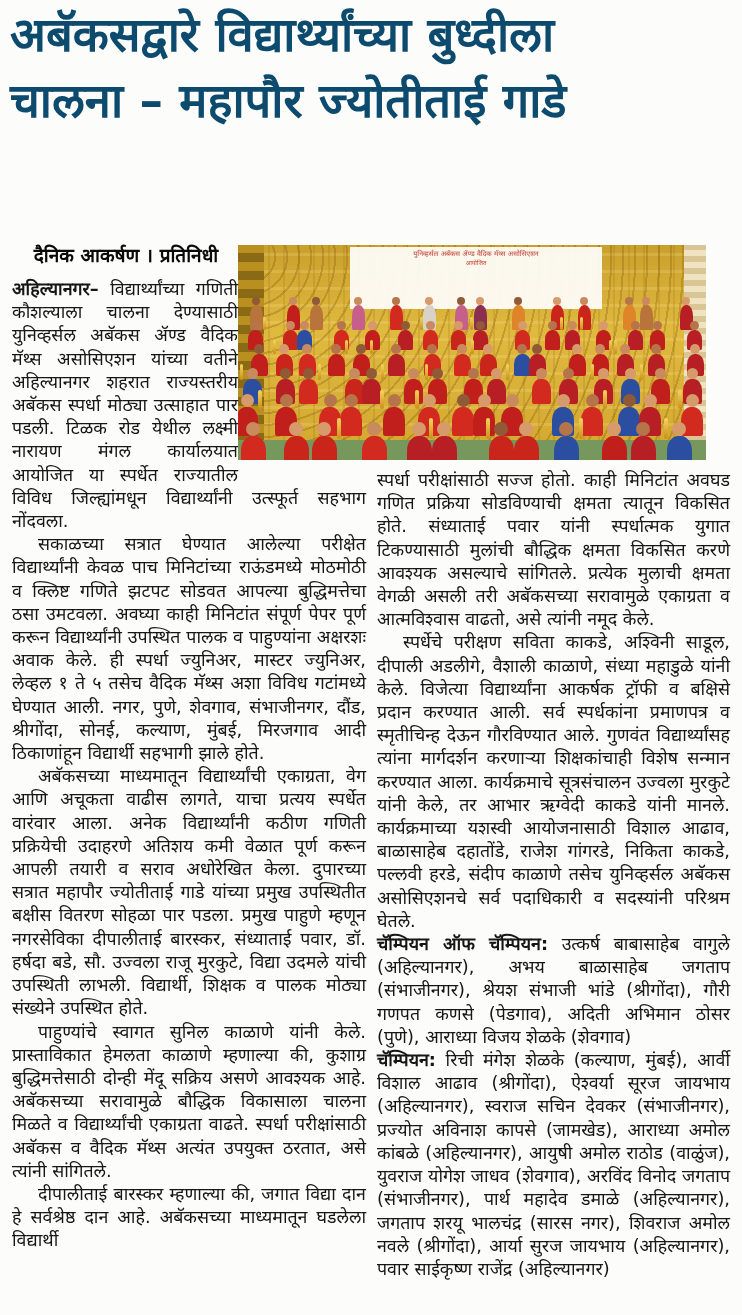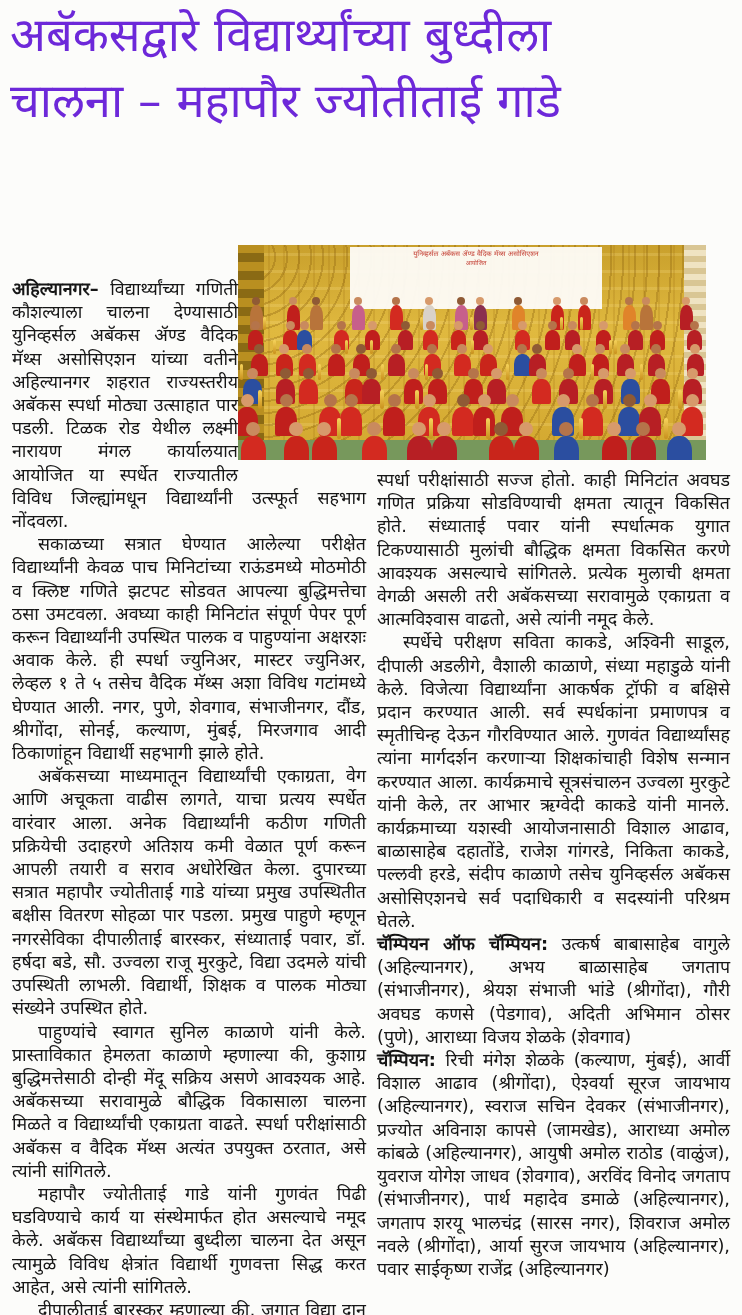--- a/index.html
+++ b/index.html
@@ -1,21 +1,21 @@
 <!DOCTYPE html>
 <html lang="mr"><head>
 <meta charset="utf-8">
 <style>
   html,body{margin:0;padding:0;background:#9a9a9a;}
   #page{position:relative;width:742px;height:1315px;margin:0 auto;background:#fcfcfa;
         font-family:"DejaVu Sans","Liberation Sans",sans-serif;color:#111;overflow:hidden;}
   .preline{white-space:pre-line;}
   
   .headline{position:absolute;left:10px;top:2px;width:726px;font-size:47px;line-height:66px;
-            font-weight:normal;color:#6d28d9;letter-spacing:0;}
+            font-weight:bold;color:#0c4a6e;letter-spacing:0;}
   
   .subhead{position:absolute;left:8px;top:156px;width:726px;height:76px;background:#c9e6f7;
            display:flex;align-items:center;justify-content:center;text-align:center;
            font-weight:bold;font-size:21.5px;line-height:34px;color:#0a0a0a;}
   
   .byline{position:absolute;left:14px;top:242px;width:224px;text-align:center;
           font-weight:bold;font-size:19px;color:#0a0a0a;}
   
   .col{font-size:17.8px;line-height:23.2px;text-align:justify;color:#161616;}
   .leftcol{position:absolute;left:12px;top:277px;width:354px;}
@@ -52,20 +52,21 @@
 </style>
 </head>
 <body>
 
 <div id="page">
 
   <h1 class="headline preline" style="margin:0;">अबॅकसद्वारे विद्यार्थ्यांच्या बुध्दीला
 चालना – महापौर ज्योतीताई गाडे</h1>
 
 
+  <div class="byline">दैनिक आकर्षण । प्रतिनिधी</div>
 
   <div class="photo">
     <div class="wall"></div>
     <div class="pillar-l"></div>
     <div class="pillar-r"></div>
     <div class="banner">
       <div class="org">युनिव्हर्सल अबॅकस ॲण्ड वैदिक मॅथ्स असोसिएशन</div>
       <div class="org2">आयोजित</div>
     </div>
     <div class="crowd" id="crowd">
@@ -448,24 +449,23 @@
       </div>
     <div class="floor"></div>
   </div>
 
   <div class="col leftcol">
     <div class="photo-spacer"></div>
     <p><b class="lead">अहिल्यानगर–</b><span> विद्यार्थ्यांच्या गणिती कौशल्याला चालना देण्यासाठी युनिव्हर्सल अबॅकस ॲण्ड वैदिक मॅथ्स असोसिएशन यांच्या वतीने अहिल्यानगर शहरात राज्यस्तरीय अबॅकस स्पर्धा मोठ्या उत्साहात पार पडली. टिळक रोड येथील लक्ष्मी नारायण मंगल कार्यालयात आयोजित या स्पर्धेत राज्यातील विविध जिल्ह्यांमधून विद्यार्थ्यांनी उत्स्फूर्त सहभाग नोंदवला.</span></p>
     <p class="ind"><span>सकाळच्या सत्रात घेण्यात आलेल्या परीक्षेत विद्यार्थ्यांनी केवळ पाच मिनिटांच्या राऊंडमध्ये मोठमोठी व क्लिष्ट गणिते झटपट सोडवत आपल्या बुद्धिमत्तेचा ठसा उमटवला. अवघ्या काही मिनिटांत संपूर्ण पेपर पूर्ण करून विद्यार्थ्यांनी उपस्थित पालक व पाहुण्यांना अक्षरशः अवाक केले. ही स्पर्धा ज्युनिअर, मास्टर ज्युनिअर, लेव्हल १ ते ५ तसेच वैदिक मॅथ्स अशा विविध गटांमध्ये घेण्यात आली. नगर, पुणे, शेवगाव, संभाजीनगर, दौंड, श्रीगोंदा, सोनई, कल्याण, मुंबई, मिरजगाव आदी ठिकाणांहून विद्यार्थी सहभागी झाले होते.</span></p>
     <p class="ind"><span>अबॅकसच्या माध्यमातून विद्यार्थ्यांची एकाग्रता, वेग आणि अचूकता वाढीस लागते, याचा प्रत्यय स्पर्धेत वारंवार आला. अनेक विद्यार्थ्यांनी कठीण गणिती प्रक्रियेची उदाहरणे अतिशय कमी वेळात पूर्ण करून आपली तयारी व सराव अधोरेखित केला. दुपारच्या सत्रात महापौर ज्योतीताई गाडे यांच्या प्रमुख उपस्थितीत बक्षीस वितरण सोहळा पार पडला. प्रमुख पाहुणे म्हणून नगरसेविका दीपालीताई बारस्कर, संध्याताई पवार, डॉ. हर्षदा बडे, सौ. उज्वला राजू मुरकुटे, विद्या उदमले यांची उपस्थिती लाभली. विद्यार्थी, शिक्षक व पालक मोठ्या संख्येने उपस्थित होते.</span></p>
     <p class="ind"><span>पाहुण्यांचे स्वागत सुनिल काळाणे यांनी केले. प्रास्ताविकात हेमलता काळाणे म्हणाल्या की, कुशाग्र बुद्धिमत्तेसाठी दोन्ही मेंदू सक्रिय असणे आवश्यक आहे. अबॅकसच्या सरावामुळे बौद्धिक विकासाला चालना मिळते व विद्यार्थ्यांची एकाग्रता वाढते. स्पर्धा परीक्षांसाठी अबॅकस व वैदिक मॅथ्स अत्यंत उपयुक्त ठरतात, असे त्यांनी सांगितले.</span></p>
-    <p class="ind"><span>महापौर ज्योतीताई गाडे यांनी गुणवंत पिढी घडविण्याचे कार्य या संस्थेमार्फत होत असल्याचे नमूद केले. अबॅकस विद्यार्थ्यांच्या बुध्दीला चालना देत असून त्यामुळे विविध क्षेत्रांत विद्यार्थी गुणवत्ता सिद्ध करत आहेत, असे त्यांनी सांगितले.</span></p>
     <p class="ind"><span>दीपालीताई बारस्कर म्हणाल्या की, जगात विद्या दान हे सर्वश्रेष्ठ दान आहे. अबॅकसच्या माध्यमातून घडलेला विद्यार्थी</span></p>
   </div>
 
   <div class="col rightcol">
     <p><span>स्पर्धा परीक्षांसाठी सज्ज होतो. काही मिनिटांत अवघड गणित प्रक्रिया सोडविण्याची क्षमता त्यातून विकसित होते. संध्याताई पवार यांनी स्पर्धात्मक युगात टिकण्यासाठी मुलांची बौद्धिक क्षमता विकसित करणे आवश्यक असल्याचे सांगितले. प्रत्येक मुलाची क्षमता वेगळी असली तरी अबॅकसच्या सरावामुळे एकाग्रता व आत्मविश्वास वाढतो, असे त्यांनी नमूद केले.</span></p>
     <p class="ind"><span>स्पर्धेचे परीक्षण सविता काकडे, अश्विनी साडूल, दीपाली अडलीगे, वैशाली काळाणे, संध्या महाडुळे यांनी केले. विजेत्या विद्यार्थ्यांना आकर्षक ट्रॉफी व बक्षिसे प्रदान करण्यात आली. सर्व स्पर्धकांना प्रमाणपत्र व स्मृतीचिन्ह देऊन गौरविण्यात आले. गुणवंत विद्यार्थ्यांसह त्यांना मार्गदर्शन करणाऱ्या शिक्षकांचाही विशेष सन्मान करण्यात आला. कार्यक्रमाचे सूत्रसंचालन उज्वला मुरकुटे यांनी केले, तर आभार ऋग्वेदी काकडे यांनी मानले. कार्यक्रमाच्या यशस्वी आयोजनासाठी विशाल आढाव, बाळासाहेब दहातोंडे, राजेश गांगरडे, निकिता काकडे, पल्लवी हरडे, संदीप काळाणे तसेच युनिव्हर्सल अबॅकस असोसिएशनचे सर्व पदाधिकारी व सदस्यांनी परिश्रम घेतले.</span></p>
-    <p><b class="lead">चॅम्पियन ऑफ चॅम्पियन:</b><span> उत्कर्ष बाबासाहेब वागुले (अहिल्यानगर), अभय बाळासाहेब जगताप (संभाजीनगर), श्रेयश संभाजी भांडे (श्रीगोंदा), गौरी अवघड कणसे (पेडगाव), अदिती अभिमान ठोसर (पुणे), आराध्या विजय शेळके (शेवगाव)</span></p>
+    <p><b class="lead">चॅम्पियन ऑफ चॅम्पियन:</b><span> उत्कर्ष बाबासाहेब वागुले (अहिल्यानगर), अभय बाळासाहेब जगताप (संभाजीनगर), श्रेयश संभाजी भांडे (श्रीगोंदा), गौरी गणपत कणसे (पेडगाव), अदिती अभिमान ठोसर (पुणे), आराध्या विजय शेळके (शेवगाव)</span></p>
     <p><b class="lead">चॅम्पियन:</b><span> रिची मंगेश शेळके (कल्याण, मुंबई), आर्वी विशाल आढाव (श्रीगोंदा), ऐश्वर्या सूरज जायभाय (अहिल्यानगर), स्वराज सचिन देवकर (संभाजीनगर), प्रज्योत अविनाश कापसे (जामखेड), आराध्या अमोल कांबळे (अहिल्यानगर), आयुषी अमोल राठोड (वाळुंज), युवराज योगेश जाधव (शेवगाव), अरविंद विनोद जगताप (संभाजीनगर), पार्थ महादेव डमाळे (अहिल्यानगर), जगताप शरयू भालचंद्र (सारस नगर), शिवराज अमोल नवले (श्रीगोंदा), आर्या सुरज जायभाय (अहिल्यानगर), पवार साईकृष्ण राजेंद्र (अहिल्यानगर)</span></p>
   </div>
 
 </div>
 
 </body></html>

